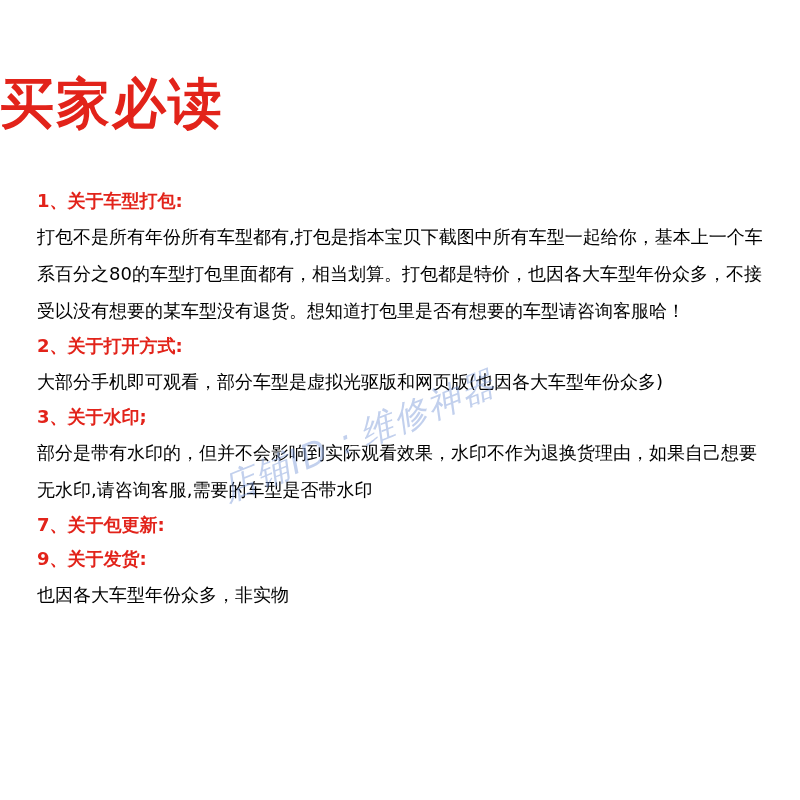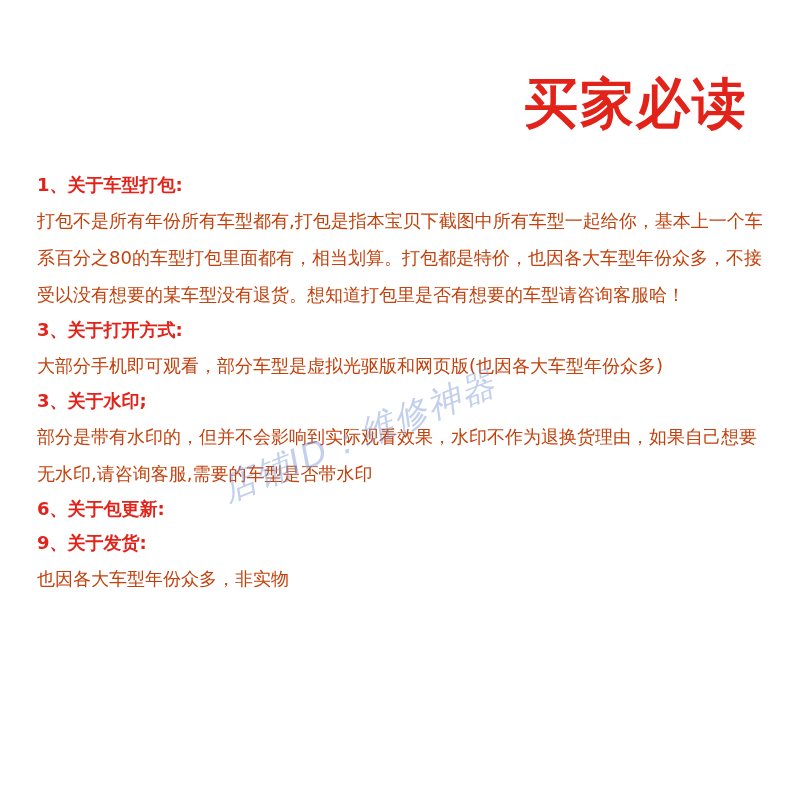--- a/index.html
+++ b/index.html
@@ -12,43 +12,43 @@
       height: 800px;
       position: relative;
       overflow: hidden;
       font-family: "DejaVu Sans", "Liberation Sans", sans-serif;
     }
     .page-title {
       position: absolute;
       left: 0;
       top: 72px;
       width: 748px;
-      text-align: right;
+      text-align: left;
       color: #e2231a;
       font-size: 54px;
       font-weight: bold;
       letter-spacing: 2px;
       line-height: 64px;
     }
     .content {
       position: absolute;
       left: 37px;
-      top: 168px;
+      top: 184px;
       width: 730px;
     }
     .section-heading {
       color: #e2231a;
       font-size: 18px;
       font-weight: bold;
       line-height: 34px;
       height: 34px;
       margin: 0;
     }
     .section-body {
-      color: #c2410c;
+      color: #000000;
       font-size: 18px;
       line-height: 37px;
       margin: 0;
     }
     .watermark {
       position: absolute;
       left: 215px;
       top: 470px;
       transform: rotate(-22deg);
       transform-origin: left top;
@@ -64,29 +64,29 @@
 <body>
 
 <div class="page-title">买家必读</div>
 
 <div class="content">
   <div>
     <p class="section-heading">1、关于车型打包:</p>
     <p class="section-body">打包不是所有年份所有车型都有,打包是指本宝贝下截图中所有车型一起给你，基本上一个车系百分之80的车型打包里面都有，相当划算。打包都是特价，也因各大车型年份众多，不接受以没有想要的某车型没有退货。想知道打包里是否有想要的车型请咨询客服哈！</p>
   </div>
   <div>
-    <p class="section-heading">3、关于打开方式:</p>
+    <p class="section-heading">2、关于打开方式:</p>
     <p class="section-body">大部分手机即可观看，部分车型是虚拟光驱版和网页版(也因各大车型年份众多)</p>
   </div>
   <div>
     <p class="section-heading">3、关于水印;</p>
     <p class="section-body">部分是带有水印的，但并不会影响到实际观看效果，水印不作为退换货理由，如果自己想要无水印,请咨询客服,需要的车型是否带水印</p>
   </div>
   <div>
-    <p class="section-heading">6、关于包更新:</p>
+    <p class="section-heading">7、关于包更新:</p>
   </div>
   <div>
     <p class="section-heading">9、关于发货:</p>
     <p class="section-body">也因各大车型年份众多，非实物</p>
   </div>
 </div>
 
 <div class="watermark">店铺ID：维修神器</div>
 
 </body></html>

